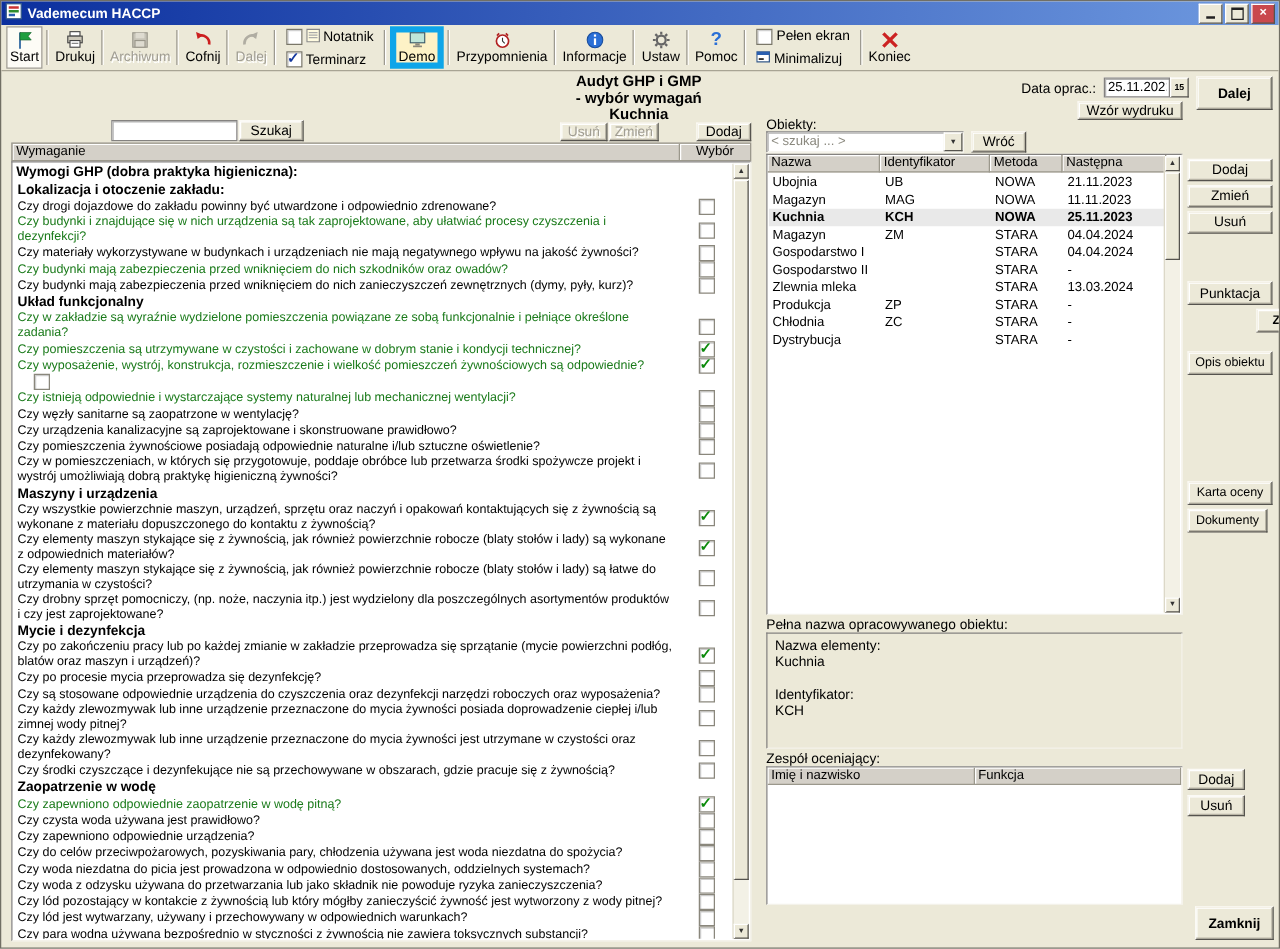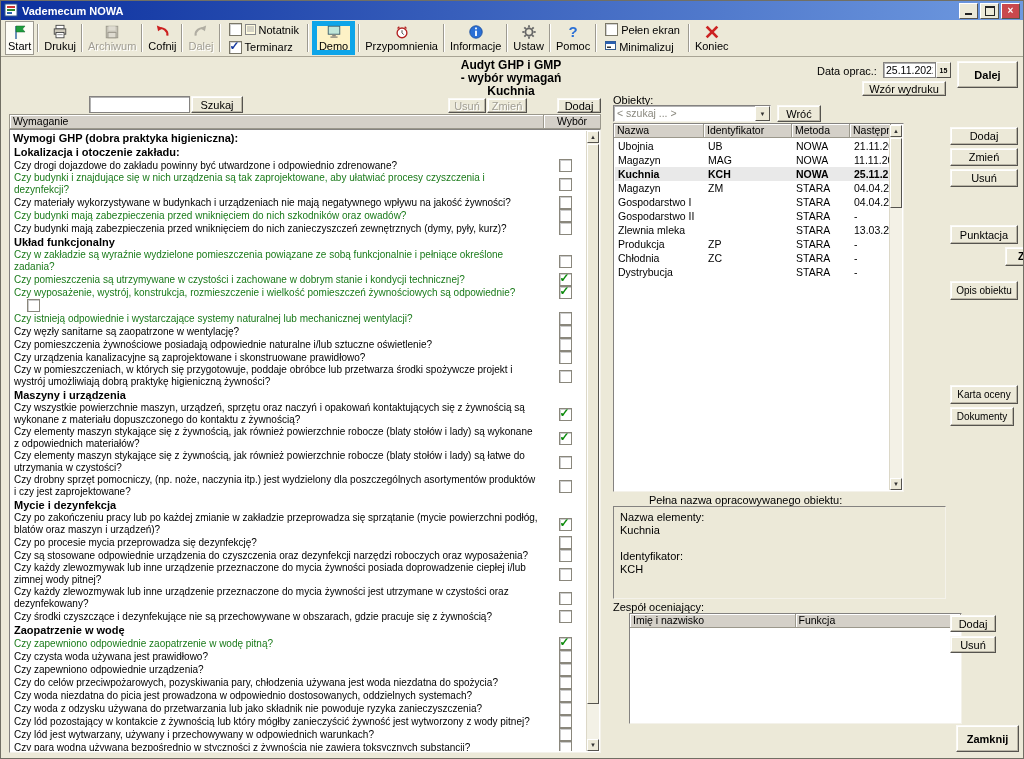--- a/index.html
+++ b/index.html
@@ -46,51 +46,51 @@
   .req-text{flex:1;padding:0 3px;font-size:10px;line-height:12px;}
   .req-check{width:44px;flex:none;display:flex;justify-content:center;align-items:center;}
   .cb{width:11px;height:11px;background:#fff;border:1px solid #8a877c;box-shadow:inset 1px 1px 0 rgba(0,0,0,.2);position:relative;}
   .cb.checked::after{content:"✓";position:absolute;top:-3px;left:0;font-size:12px;font-weight:bold;color:#0b8a0b;}
   
   .vscroll{position:absolute;top:1px;bottom:1px;right:1px;width:12px;background:#f3f1e6;border-left:1px solid #dcd8c8;}
   .sb-btn{position:absolute;left:0;width:12px;height:12px;background:#ECE9D8;border:1px solid;border-color:#fff #55534e #55534e #fff;box-sizing:border-box;display:flex;align-items:center;justify-content:center;font-size:6px;color:#333;}
   .sb-up{top:0;} .sb-down{bottom:0;}
   .sb-thumb{position:absolute;left:0;width:12px;background:#ECE9D8;border:1px solid;border-color:#fff #55534e #55534e #fff;box-sizing:border-box;}
   
-  .obj-table{position:absolute;left:612px;top:122px;width:291px;height:369px;background:#fff;border:1px solid;border-color:#848280 #f4f2ea #f4f2ea #848280;box-sizing:border-box;overflow:hidden;}
+  .obj-table{position:absolute;left:612px;top:122px;width:333px;height:369px;background:#fff;border:1px solid;border-color:#848280 #f4f2ea #f4f2ea #848280;box-sizing:border-box;overflow:hidden;}
   .obj-head{display:flex;height:14px;background:#D4D0C8;font-size:10.5px;margin-right:12px;}
   .thc{border-right:1px solid #9b988c;border-bottom:1px solid #9b988c;box-shadow:inset 1px 1px 0 #fff;padding:0 3px;line-height:13px;box-sizing:border-box;overflow:hidden;white-space:nowrap;}
   .obj-body{position:absolute;left:1px;top:15px;right:13px;bottom:1px;overflow:hidden;}
   .obj-row{display:flex;height:14px;line-height:14px;font-size:10.5px;white-space:nowrap;}
   .obj-row.sel{font-weight:bold;background:#e9e9e9;}
   .oc{padding:0 3px;box-sizing:border-box;overflow:hidden;}
   .oc0{width:90px;} .oc1{width:88px;} .oc2{width:58px;} .oc3{flex:1;}
   
   .info-panel{position:absolute;left:612px;top:505px;width:333px;height:93px;background:#ECE9D8;border:1px solid;border-color:#848280 #f4f2ea #f4f2ea #848280;box-sizing:border-box;padding:4px 6px;}
   .info-line{font-size:11px;line-height:13px;min-height:13px;}
-  .team-table{position:absolute;left:628px;top:612px;width:333px;height:111px;background:#fff;border:1px solid;border-color:#848280 #f4f2ea #f4f2ea #848280;box-sizing:border-box;overflow:hidden;}
+  .team-table{position:absolute;left:612px;top:612px;width:333px;height:111px;background:#fff;border:1px solid;border-color:#848280 #f4f2ea #f4f2ea #848280;box-sizing:border-box;overflow:hidden;}
   .team-head{display:flex;height:14px;background:#D4D0C8;font-size:10.5px;}
   .team-head .thc{flex:1;}
   .combo-text{position:absolute;left:616px;top:106px;font-size:10.5px;color:#8a887e;}
   .combo-arrow{position:absolute;left:754px;top:105px;width:15px;height:15px;background:#ECE9D8;border:1px solid;border-color:#fff #55534e #55534e #fff;box-sizing:border-box;display:flex;align-items:center;justify-content:center;font-size:6px;color:#333;}
   .date-btn{position:absolute;left:935px;top:61px;width:15px;height:16px;background:#ECE9D8;border:1px solid;border-color:#fff #55534e #55534e #fff;box-sizing:border-box;display:flex;align-items:center;justify-content:center;font-size:7px;font-weight:bold;}
 </style>
 </head>
 <body>
 
 <div class="window">
 
   <div class="titlebar">
     <span><svg width="14" height="14" viewBox="0 0 14 14">
           <rect x="1" y="1" width="12" height="12" fill="#fff" stroke="#345a8a"></rect>
           <rect x="3" y="3" width="8" height="2" fill="#cc3333"></rect>
           <rect x="3" y="6" width="8" height="2" fill="#2e8b2e"></rect>
           <rect x="3" y="9" width="5" height="2" fill="#2a5fb0"></rect>
         </svg></span>
-    <span class="title-text">Vademecum NOWA</span>
+    <span class="title-text">Vademecum HACCP</span>
     <span class="win-btn">
         <i class="g-min"></i>
       </span>
     <span class="win-btn">
         <i class="g-max"></i>
       </span>
     <span class="win-btn close">×</span>
   </div>
 
   <div class="toolbar">
@@ -334,27 +334,27 @@
             <span class="cb"></span>
           </div>
         </div>
         <div class="req-row">
           <div class="req-text">Czy węzły sanitarne są zaopatrzone w wentylację?</div>
           <div class="req-check">
             <span class="cb"></span>
           </div>
         </div>
         <div class="req-row">
+          <div class="req-text">Czy urządzenia kanalizacyjne są zaprojektowane i skonstruowane prawidłowo?</div>
+          <div class="req-check">
+            <span class="cb"></span>
+          </div>
+        </div>
+        <div class="req-row">
           <div class="req-text">Czy pomieszczenia żywnościowe posiadają odpowiednie naturalne i/lub sztuczne oświetlenie?</div>
-          <div class="req-check">
-            <span class="cb"></span>
-          </div>
-        </div>
-        <div class="req-row">
-          <div class="req-text">Czy urządzenia kanalizacyjne są zaprojektowane i skonstruowane prawidłowo?</div>
           <div class="req-check">
             <span class="cb"></span>
           </div>
         </div>
         <div class="req-row">
           <div class="req-text">Czy w pomieszczeniach, w których się przygotowuje, poddaje obróbce lub przetwarza środki spożywcze projekt i wystrój umożliwiają dobrą praktykę higieniczną żywności?</div>
           <div class="req-check">
             <span class="cb"></span>
           </div>
         </div>
@@ -567,21 +567,21 @@
 
   <div class="btn" style="left:949px;top:126px;width:68px;height:18px;">Dodaj</div>
   <div class="btn" style="left:949px;top:147px;width:68px;height:18px;">Zmień</div>
   <div class="btn" style="left:949px;top:168px;width:68px;height:18px;">Usuń</div>
   <div class="btn" style="left:949px;top:224px;width:68px;height:19px;">Punktacja</div>
   <div class="btn" style="left:1004px;top:246px;width:92px;height:19px;font-size:10px;font-weight:bold;">Zasady oceny</div>
   <div class="btn" style="left:949px;top:280px;width:68px;height:19px;font-size:10px;">Opis obiektu</div>
   <div class="btn" style="left:949px;top:384px;width:68px;height:19px;font-size:10px;">Karta oceny</div>
   <div class="btn" style="left:949px;top:406px;width:64px;height:19px;font-size:10px;">Dokumenty</div>
 
-  <span class="lbl" style="left:612px;top:493px;margin-left:36px;">Pełna nazwa opracowywanego obiektu:</span>
+  <span class="lbl" style="left:612px;top:493px;">Pełna nazwa opracowywanego obiektu:</span>
   <div class="info-panel">
     <div class="info-line">Nazwa elementy:</div>
     <div class="info-line">Kuchnia</div>
     <div class="info-line"></div>
     <div class="info-line">Identyfikator:</div>
     <div class="info-line">KCH</div>
   </div>
 
   <span class="lbl" style="left:612px;top:600px;">Zespół oceniający:</span>
   <div class="team-table">

